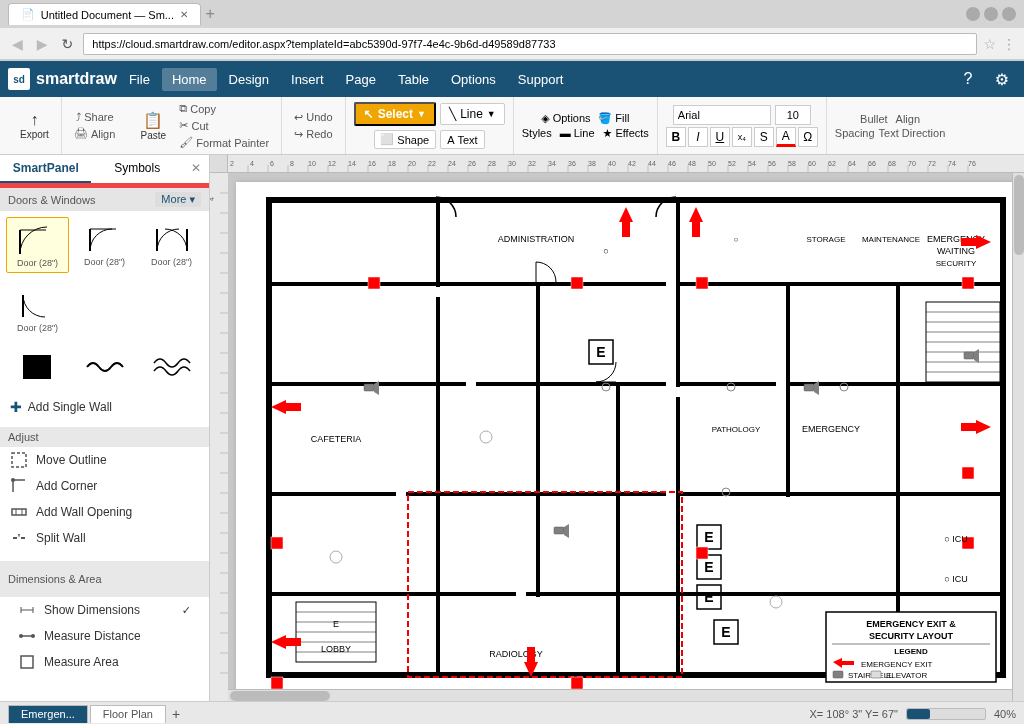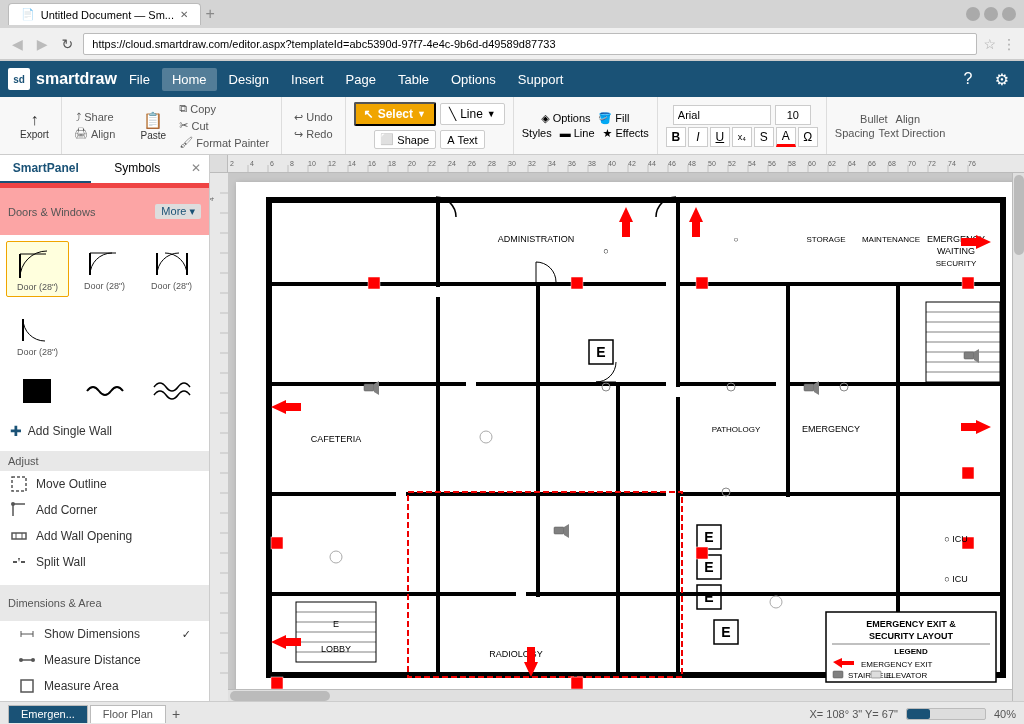--- a/index.html
+++ b/index.html
@@ -57,21 +57,21 @@
     
     .main-layout { display: flex; height: calc(724px - 28px - 32px - 36px - 58px - 24px); }
 
     
     .left-panel { width: 210px; background: white; border-right: 1px solid #ccc; overflow: hidden; display: flex; flex-direction: column; }
     .panel-tabs { display: flex; border-bottom: 5px solid #ef4444; }
     .panel-tab { flex: 1; text-align: center; padding: 6px; font-size: 12px; cursor: pointer; border-bottom: 2px solid transparent; }
     .panel-tab.active { border-bottom: 2px solid #1a5276; color: #1a5276; font-weight: bold; }
     .panel-tab-x { padding: 6px 8px; cursor: pointer; color: #888; font-size: 12px; }
 
-    .panel-section-header { background: #fca5a5; padding: 16px 8px; font-size: 11px; color: #555; display: flex; align-items: center; justify-content: space-between; }
+    .panel-section-header { background: #e5e5e5; padding: 4px 8px; font-size: 11px; color: #555; display: flex; align-items: center; justify-content: space-between; }
     .more-btn { color: #1a5276; font-size: 11px; cursor: pointer; background: #ddd; border: none; padding: 1px 6px; border-radius: 2px; }
 
     .symbols-grid { display: grid; grid-template-columns: repeat(3, 1fr); gap: 4px; padding: 6px; }
     .symbol-cell { display: flex; flex-direction: column; align-items: center; cursor: pointer; padding: 4px; border-radius: 2px; }
     .symbol-cell.selected { background: #ffd; border: 1px solid #f0a500; }
     .symbol-icon { width: 46px; height: 36px; display: flex; align-items: center; justify-content: center; }
     .symbol-label { font-size: 9px; color: #555; text-align: center; }
 
     .symbols-row2 { display: grid; grid-template-columns: repeat(3, 1fr); gap: 4px; padding: 4px 6px; }
     .symbols-row3 { display: grid; grid-template-columns: repeat(3, 1fr); gap: 4px; padding: 4px 6px; }

